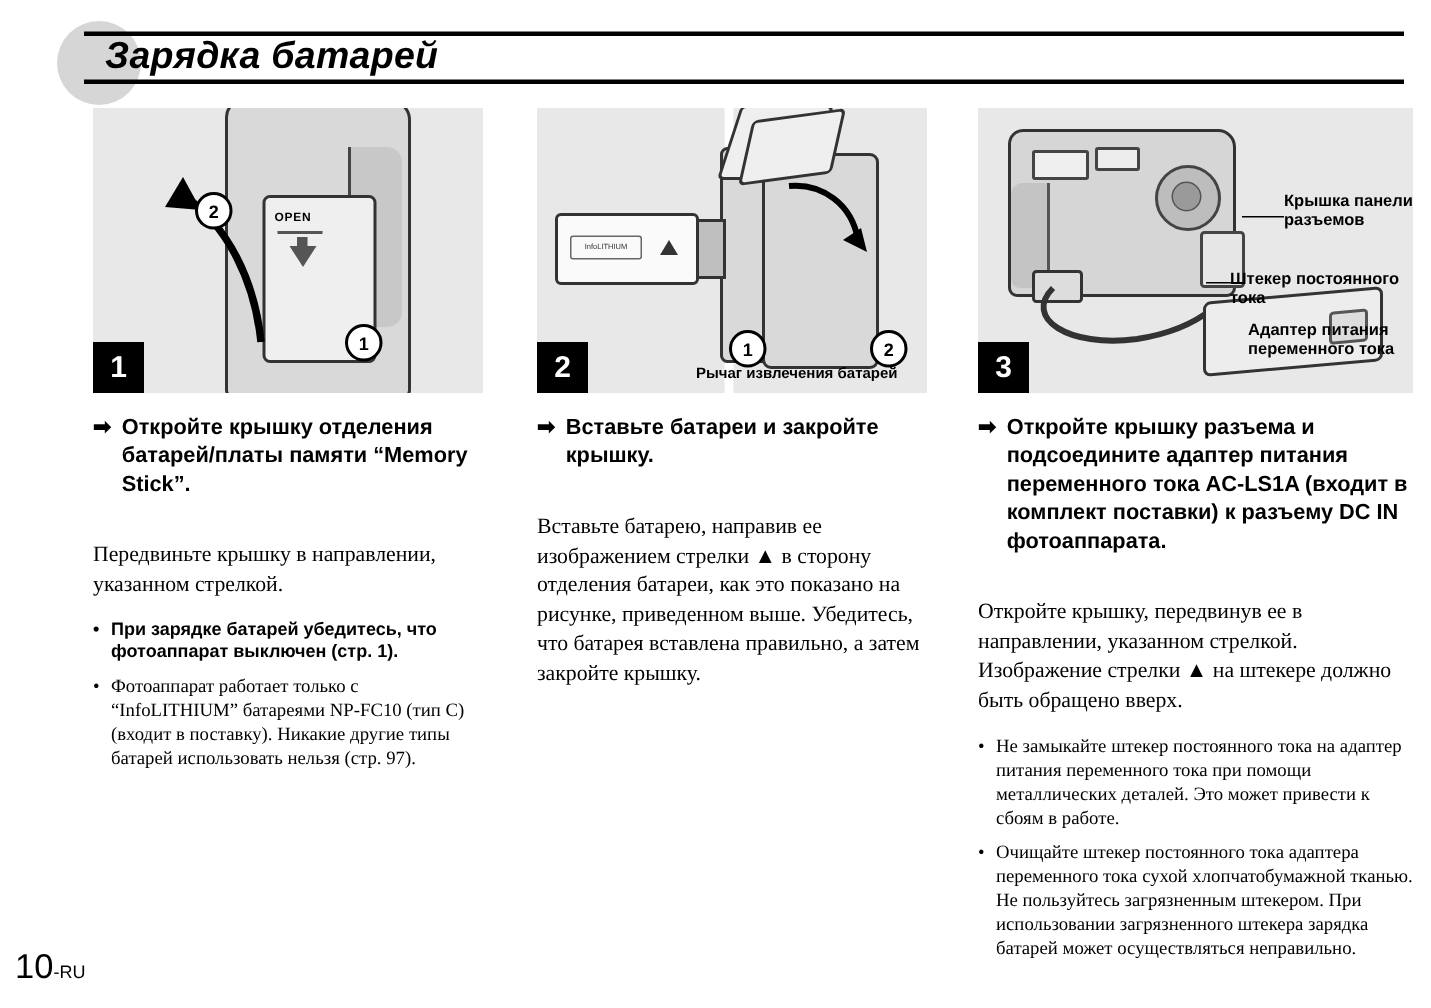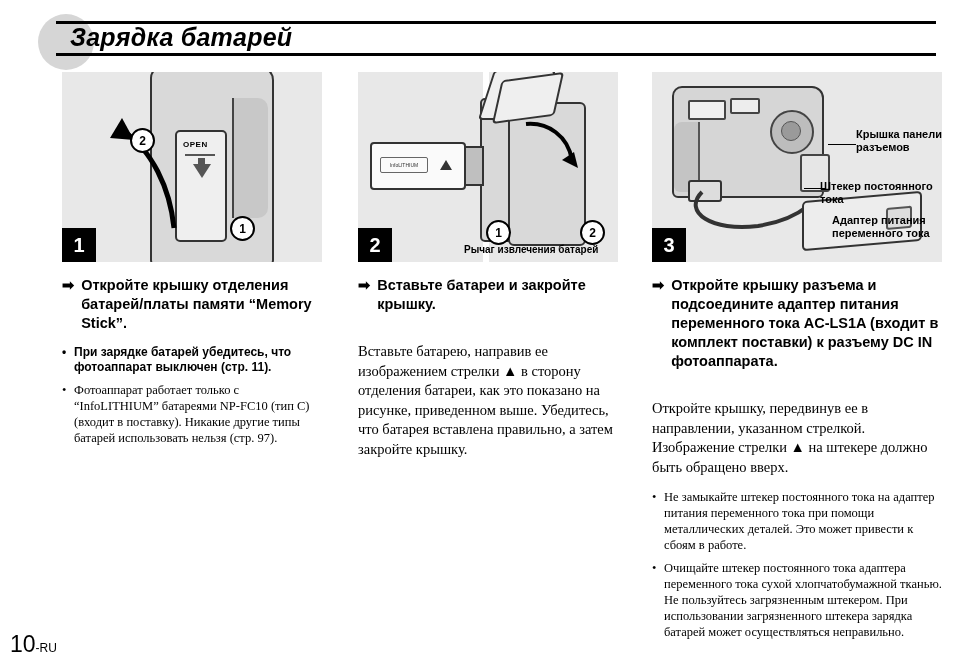--- a/index.html
+++ b/index.html
@@ -93,21 +93,21 @@
   .cam1-body{
     position:absolute;left:88px;top:-6px;width:120px;height:196px;
     background:#d9d9d9;border:2px solid #333;border-radius:12px 14px 6px 6px;
   }
   .cam1-top{
     position:absolute;left:106px;top:-12px;width:84px;height:22px;
     background:#cfcfcf;border:2px solid #333;border-radius:10px 10px 3px 3px;
   }
   .cam1-door{
     position:absolute;left:113px;top:58px;width:48px;height:108px;
-    background:#efefef;border:2px solid #333;border-radius:5px;
+    background:#efefef;border:2px solid #333;border-radius:5px;padding-left:24px;
   }
   .cam1-door .open-label{
     position:absolute;left:6px;top:8px;font-size:8px;font-weight:bold;letter-spacing:.5px;
   }
   .cam1-door .door-line{
     position:absolute;left:8px;top:22px;width:30px;height:2px;background:#555;
   }
   .cam1-door .dn-arrow{
     position:absolute;left:16px;top:32px;width:0;height:0;
     border-left:9px solid transparent;border-right:9px solid transparent;border-top:14px solid #555;
@@ -238,22 +238,23 @@
     </svg>
     <div class="circle-num" style="left:68px;top:56px;">2</div>
     <div class="circle-num" style="left:168px;top:144px;">1</div>
     <div class="step-badge">1</div>
   </div>
 
   <div class="lead">
     <span class="arrow-head">➡</span>
     <span class="txt">Откройте крышку отделения батарей/платы памяти “Memory Stick”.</span>
   </div>
+  <div class="body-text">Передвиньте крышку в направлении, указанном стрелкой.</div>
   <ul class="bullets">
-    <li class="bold">При зарядке батарей убедитесь, что фотоаппарат выключен (стр. 11).</li>
+    <li class="bold">При зарядке батарей убедитесь, что фотоаппарат выключен (стр. 1).</li>
     <li>Фотоаппарат работает только с “InfoLITHIUM” батареями NP-FC10 (тип C) (входит в поставку). Никакие другие типы батарей использовать нельзя (стр. 97).</li>
   </ul>
 </div>
 
 <div class="col col2">
   <div class="figure fig2">
     <div class="panelA"></div>
     <div class="panelB"></div>
 
     <div class="cam2-body"></div>

